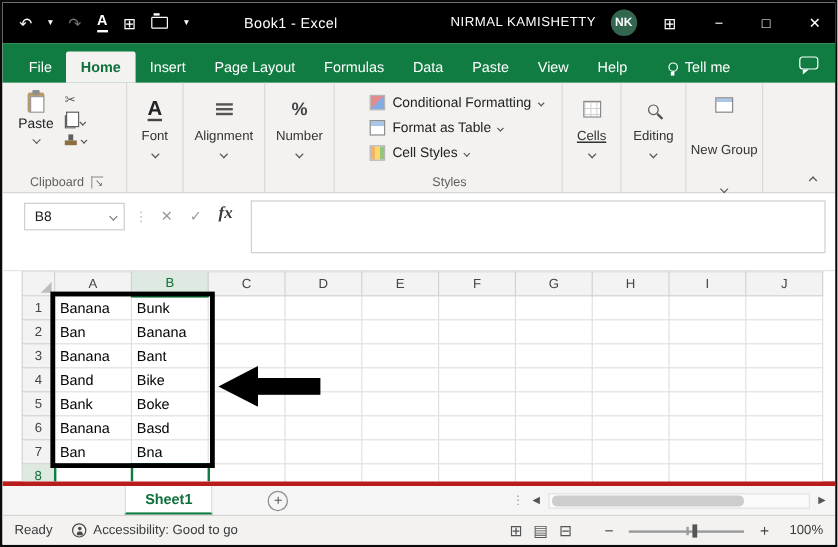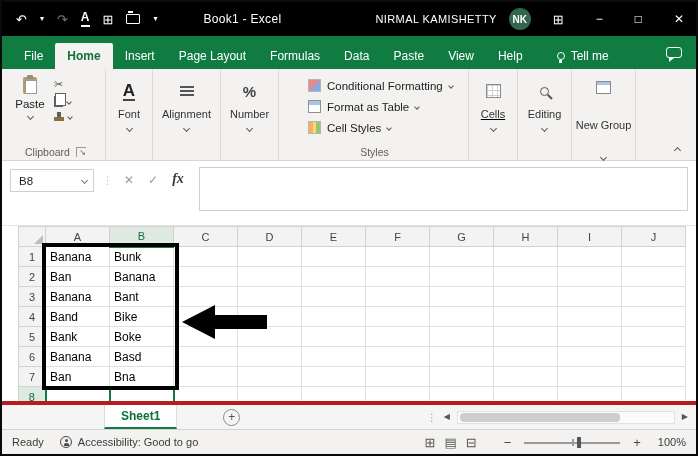--- a/index.html
+++ b/index.html
@@ -67,21 +67,21 @@
 .g-styles{width:190px;padding:6px 8px 0 10px;}
 .style-row{display:flex;align-items:center;gap:6px;height:21px;font-size:11.5px;color:#222;white-space:nowrap;padding-left:19px;}
 .cf-ic{width:13px;height:13px;border:1px solid #b5b5b5;background:linear-gradient(135deg,#e48b8b 50%,#85a9e2 50%);flex:0 0 auto;}
 .fat-ic{width:13px;height:13px;border:1px solid #8f8f8f;background:linear-gradient(#a8c7e8 0 4px,#fff 4px);flex:0 0 auto;}
 .cs-ic{width:13px;height:13px;border:1px solid #b5b5b5;background:linear-gradient(90deg,#f3b26a 33%,#ffd966 33% 66%,#94c57d 66%);flex:0 0 auto;}
 .collapse-btn{position:absolute;right:12px;bottom:7px;width:14px;height:12px;display:flex;align-items:flex-end;justify-content:center;}
 .collapse-btn .chev{transform:rotate(-135deg);}
 
 
 .fbar{height:64px;background:#fff;display:flex;align-items:flex-start;padding:6px 8px 0 8px;flex:0 0 auto;}
-.namebox{width:84px;height:23px;border:1px solid #d0cece;background:#fff;display:flex;align-items:center;font-size:11.5px;padding-left:8px;color:#222;margin-top:2px;}
+.namebox{width:84px;height:23px;border:1px solid #d0cece;background:#fff;display:flex;align-items:center;font-size:11.5px;padding-left:8px;color:#222;margin-top:2px;margin-left:10px;}
 .nb-chev{margin-left:auto;margin-right:6px;width:5px;height:5px;border-right:1.3px solid #777;border-bottom:1.3px solid #777;transform:rotate(45deg);}
 .fdots{color:#c0c0c0;font-size:11px;margin:7px 4px 0 8px;}
 .fbtn{color:#9a9a9a;font-size:12px;margin:7px 7px 0 7px;line-height:1;}
 .fbtn.fx{color:#3a3a3a;font-style:italic;font-family:"Liberation Serif",serif;font-size:14px;font-weight:700;margin-top:5px;}
 .finput{flex:1;height:44px;border:1px solid #d0cece;margin-left:8px;background:#fff;font-size:12px;padding:2px 4px;}
 
 
 .grid-area{flex:1;position:relative;background:#fff;overflow:hidden;padding-left:16px;border-top:1px solid #e4e4e4;}
 table.sheet{border-collapse:collapse;table-layout:fixed;}
 .sheet th{background:#F3F3F3;border:1px solid #d2d2d2;font-weight:400;font-size:11px;color:#444;height:20px;text-align:center;padding:0;}

